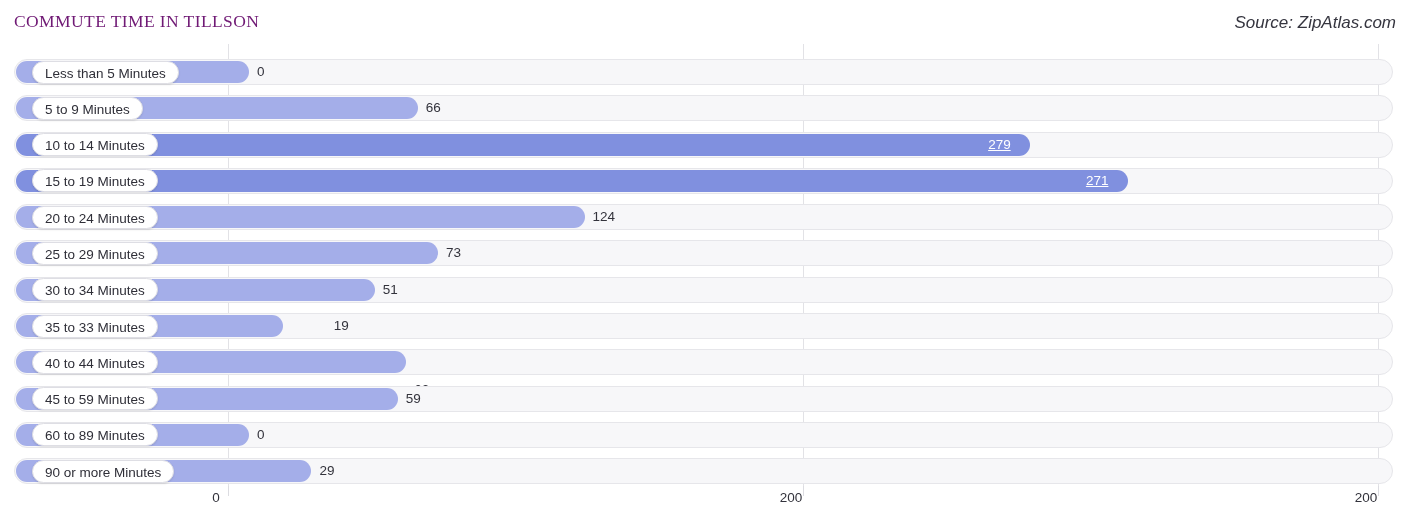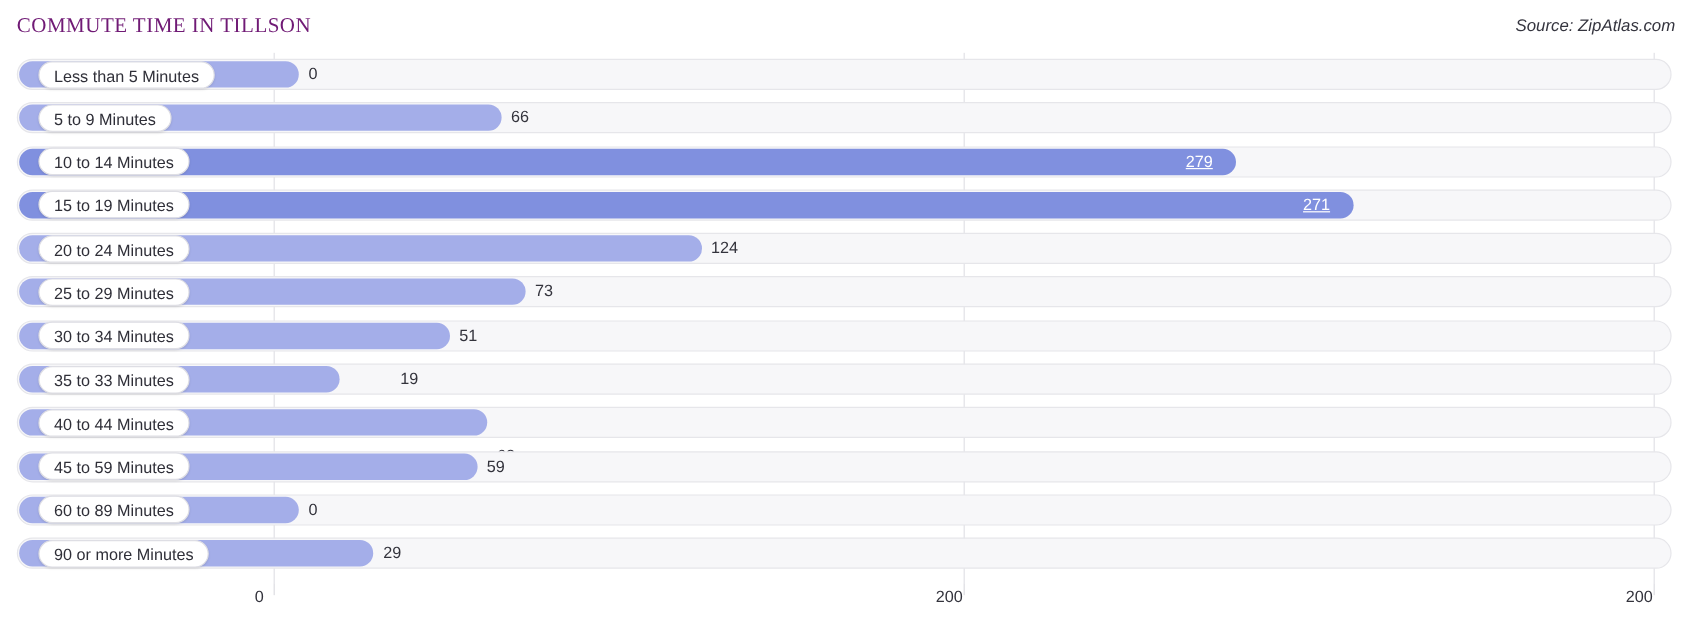--- a/index.html
+++ b/index.html
@@ -31,21 +31,21 @@
     letter-spacing: 0.4px;
     color: #701a75;
     font-weight: 400;
     white-space: nowrap;
     font-family: Liberation Serif, serif;
   }
   .source {
     position: absolute;
     right: 10px;
     top: 13px;
-    font-size: 14px;
+    font-size: 17px;
     font-style: italic;
     color: #35353f;
     white-space: nowrap;
   }
 
   
   .plot {
     position: absolute;
     left: 0;
     top: 44px;
@@ -58,21 +58,21 @@
     position: absolute;
     top: 0;
     bottom: 0;
     width: 1px;
     background: #e2e2e6;
   }
 
   .rows {
     position: absolute;
     left: 0;
-    top: 0;
+    top: 10px;
     width: 1248px;
     text-align: center;
   }
 
   .row {
     position: relative;
     height: 36.3px;
   }
 
   

